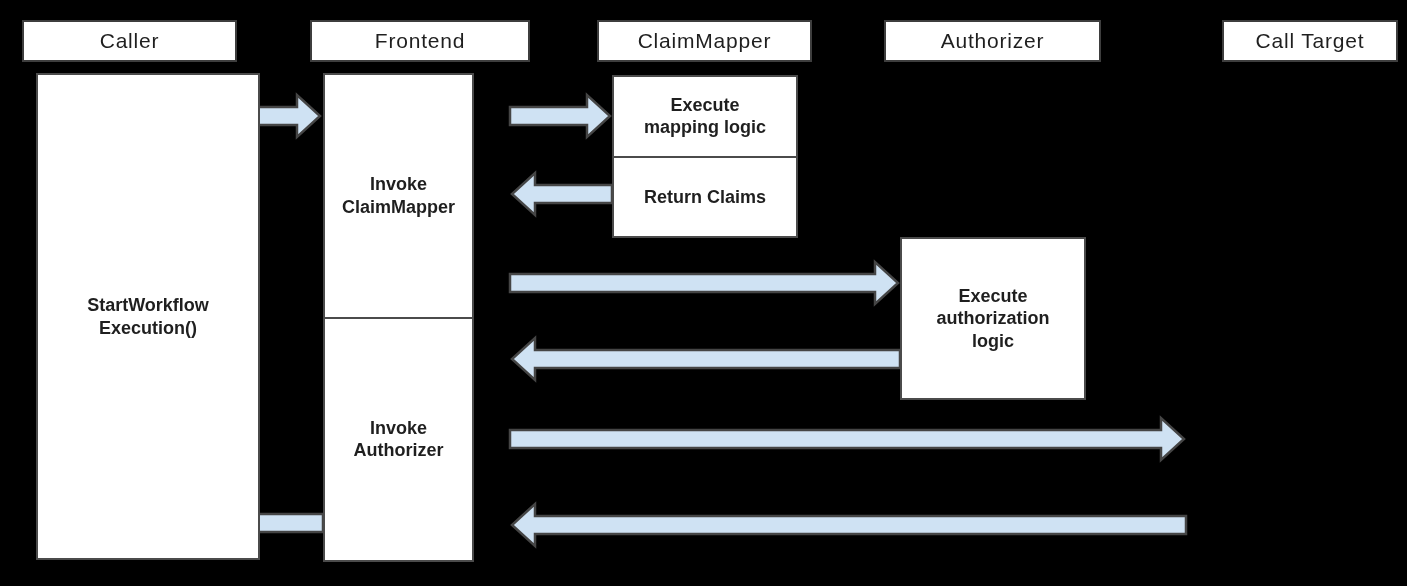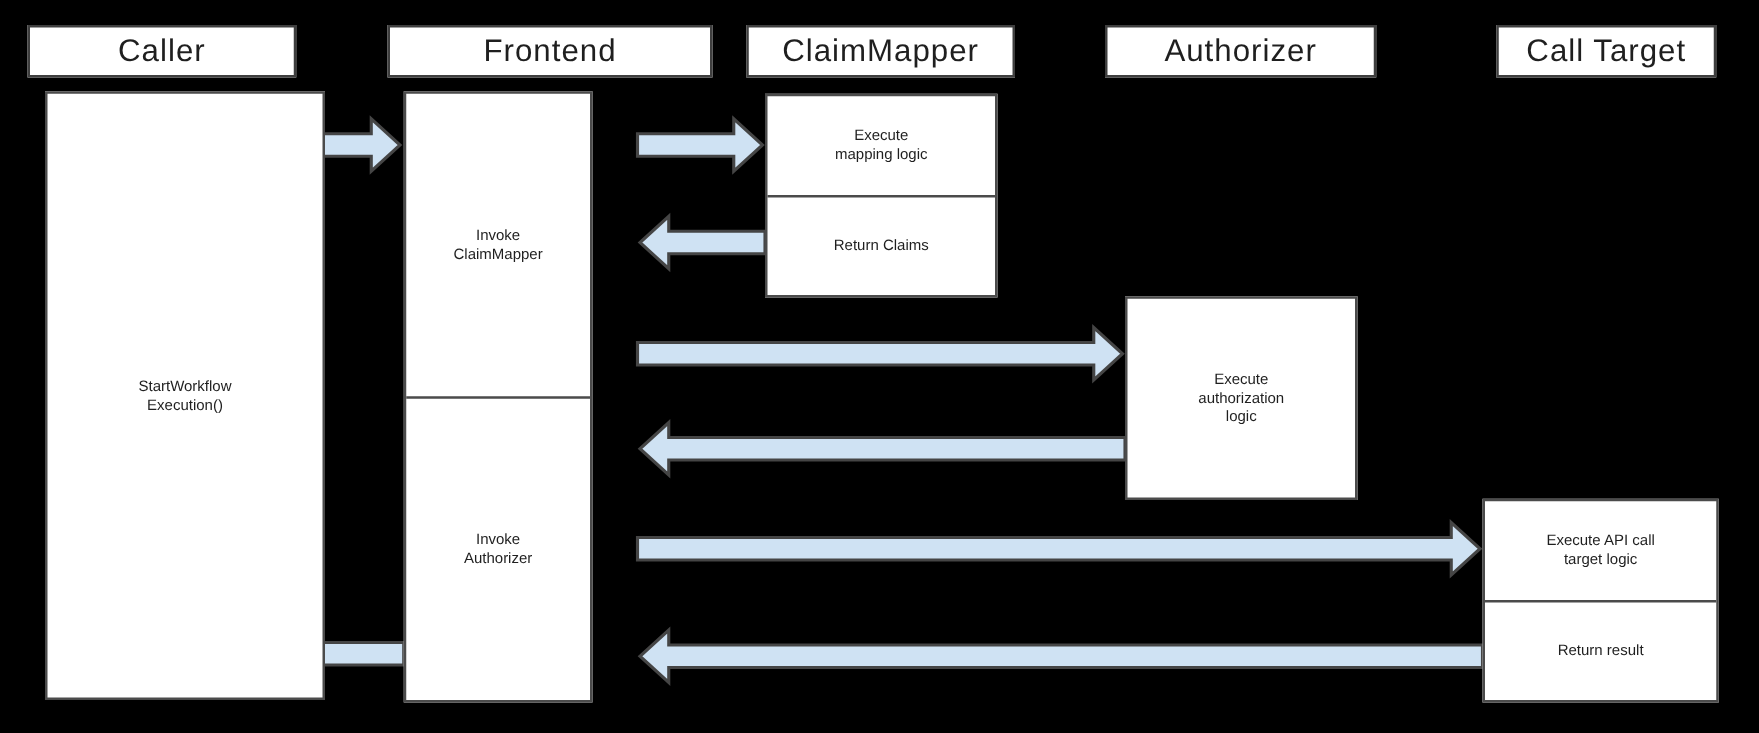--- a/index.html
+++ b/index.html
@@ -18,65 +18,65 @@
     position:relative;
     width:1407px;height:586px;
     background:var(--bg);
     overflow:hidden;
   }
   .hdr{
     position:absolute;top:20px;height:42px;
     background:var(--box-fill);
     border:2px solid var(--hdr-border);
     display:flex;align-items:center;justify-content:center;
-    font-size:25px;font-weight:400;letter-spacing:0.8px;
+    font-size:21px;font-weight:400;letter-spacing:0.8px;
     color:var(--text);
     z-index:2;
   }
   .act{
     position:absolute;
     background:var(--box-fill);
     border:2px solid var(--act-border);
     display:flex;flex-direction:column;
     z-index:2;
   }
   .cell{
     flex:1;
     display:flex;align-items:center;justify-content:center;
     text-align:center;
   }
   .cell + .cell{border-top:2px solid var(--act-border);}
   .step-label{
-    font-size:12px;font-weight:400;line-height:1.25;
+    font-size:18px;font-weight:700;line-height:1.25;
     color:var(--text);
     white-space:pre-line;
   }
   #arrows{
     position:absolute;left:0;top:0;width:1407px;height:586px;
     z-index:1;
   }
 </style>
 </head>
 <body>
 
 <div id="canvas">
 
   <div class="hdr" style="left:22px;width:215px">
       <span>Caller</span>
     </div>
-  <div class="hdr" style="left:310px;width:260px">
+  <div class="hdr" style="left:310px;width:220px">
       <span>Frontend</span>
     </div>
   <div class="hdr" style="left:597px;width:215px">
       <span>ClaimMapper</span>
     </div>
   <div class="hdr" style="left:884px;width:217px">
       <span>Authorizer</span>
     </div>
-  <div class="hdr" style="left:1197px;width:176px">
+  <div class="hdr" style="left:1222px;width:176px">
       <span>Call Target</span>
     </div>
 
   <div class="act" style="left:36px;top:73px;width:224px;height:487px">
     <div class="cell">
       <span class="step-label">StartWorkflow
 Execution()</span>
     </div>
   </div>
 
@@ -102,29 +102,20 @@
   </div>
 
   <div class="act" style="left:900px;top:237px;width:186px;height:163px">
     <div class="cell">
       <span class="step-label">Execute
 authorization
 logic</span>
     </div>
   </div>
 
-  <div class="act" style="left:1186px;top:399px;width:189px;height:163px">
-    <div class="cell">
-      <span class="step-label">Execute API call
-target logic</span>
-    </div>
-    <div class="cell">
-      <span class="step-label">Return result</span>
-    </div>
-  </div>
 
   <svg id="arrows" xmlns="http://www.w3.org/2000/svg" viewBox="0 0 1407 586">
       <polygon points="224,107 297,107 297,95 320,116 297,137 297,125 224,125" fill="#cfe2f3" stroke="#454545" stroke-width="2.5" stroke-linejoin="miter"></polygon>
       <polygon points="510,107 587,107 587,95 610,116 587,137 587,125 510,125" fill="#cfe2f3" stroke="#454545" stroke-width="2.5" stroke-linejoin="miter"></polygon>
       <polygon points="612,185 535,185 535,173 512,194 535,215 535,203 612,203" fill="#cfe2f3" stroke="#454545" stroke-width="2.5" stroke-linejoin="miter"></polygon>
       <polygon points="510,274 875,274 875,262 898,283 875,304 875,292 510,292" fill="#cfe2f3" stroke="#454545" stroke-width="2.5" stroke-linejoin="miter"></polygon>
       <polygon points="900,350 535,350 535,338 512,359 535,380 535,368 900,368" fill="#cfe2f3" stroke="#454545" stroke-width="2.5" stroke-linejoin="miter"></polygon>
       <polygon points="510,430 1161,430 1161,418 1184,439 1161,460 1161,448 510,448" fill="#cfe2f3" stroke="#454545" stroke-width="2.5" stroke-linejoin="miter"></polygon>
       <polygon points="1186,516 535,516 535,504 512,525 535,546 535,534 1186,534" fill="#cfe2f3" stroke="#454545" stroke-width="2.5" stroke-linejoin="miter"></polygon>
       <polygon points="323,514 245,514 245,502 222,523 245,544 245,532 323,532" fill="#cfe2f3" stroke="#454545" stroke-width="2.5" stroke-linejoin="miter"></polygon>

